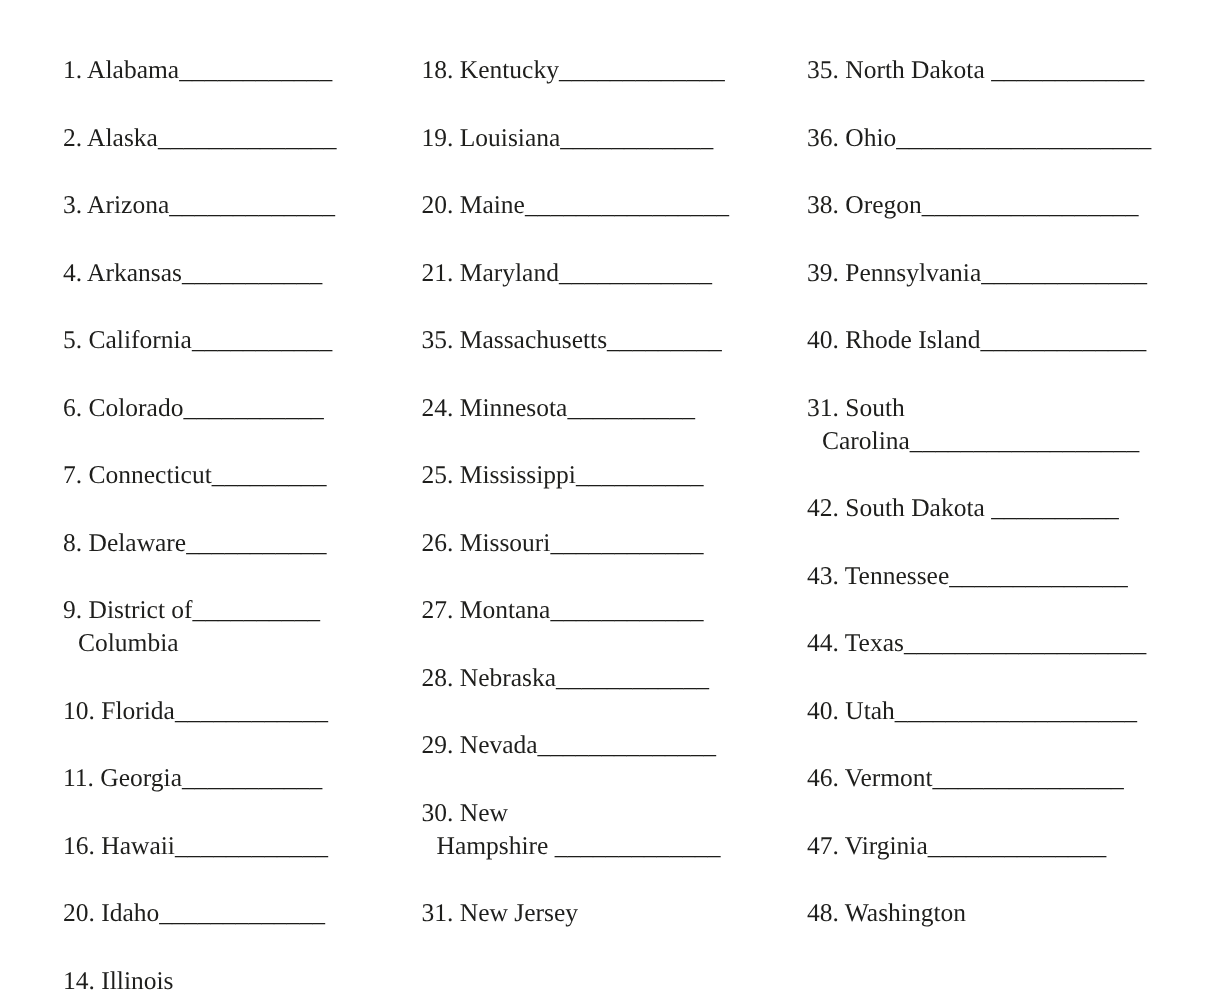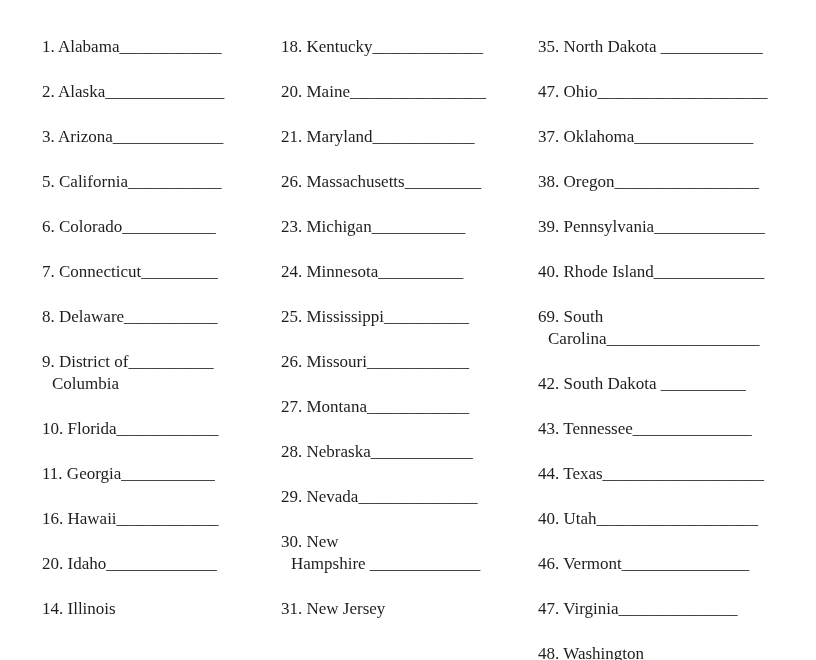--- a/index.html
+++ b/index.html
@@ -37,56 +37,56 @@
   }
 </style>
 </head>
 <body>
 
 <div class="page">
   <div class="col col-1">
       <div class="item">1. Alabama____________</div>
       <div class="item">2. Alaska______________</div>
       <div class="item">3. Arizona_____________</div>
+      <div class="item">4. Arkansas___________</div>
       <div class="item">5. California___________</div>
       <div class="item">6. Colorado___________</div>
       <div class="item">7. Connecticut_________</div>
       <div class="item">8. Delaware___________</div>
       <div class="item">9. District of__________
 Columbia</div>
       <div class="item">10. Florida____________</div>
       <div class="item">11. Georgia___________</div>
       <div class="item">16. Hawaii____________</div>
       <div class="item">20. Idaho_____________</div>
       <div class="item">14. Illinois</div>
     </div>
   <div class="col col-2">
       <div class="item">18. Kentucky_____________</div>
+      <div class="item">19. Louisiana____________</div>
       <div class="item">20. Maine________________</div>
       <div class="item">21. Maryland____________</div>
-      <div class="item">26. Massachusetts_________</div>
-      <div class="item">23. Michigan___________</div>
+      <div class="item">35. Massachusetts_________</div>
       <div class="item">24. Minnesota__________</div>
       <div class="item">25. Mississippi__________</div>
       <div class="item">26. Missouri____________</div>
       <div class="item">27. Montana____________</div>
       <div class="item">28. Nebraska____________</div>
       <div class="item">29. Nevada______________</div>
       <div class="item">30. New
 Hampshire _____________</div>
       <div class="item">31. New Jersey</div>
     </div>
   <div class="col col-3">
       <div class="item">35. North Dakota ____________</div>
-      <div class="item">47. Ohio____________________</div>
-      <div class="item">37. Oklahoma______________</div>
+      <div class="item">36. Ohio____________________</div>
       <div class="item">38. Oregon_________________</div>
       <div class="item">39. Pennsylvania_____________</div>
       <div class="item">40. Rhode Island_____________</div>
-      <div class="item">69. South
+      <div class="item">31. South
 Carolina__________________</div>
       <div class="item">42. South Dakota __________</div>
       <div class="item">43. Tennessee______________</div>
       <div class="item">44. Texas___________________</div>
       <div class="item">40. Utah___________________</div>
       <div class="item">46. Vermont_______________</div>
       <div class="item">47. Virginia______________</div>
       <div class="item">48. Washington</div>
     </div>
 </div>

